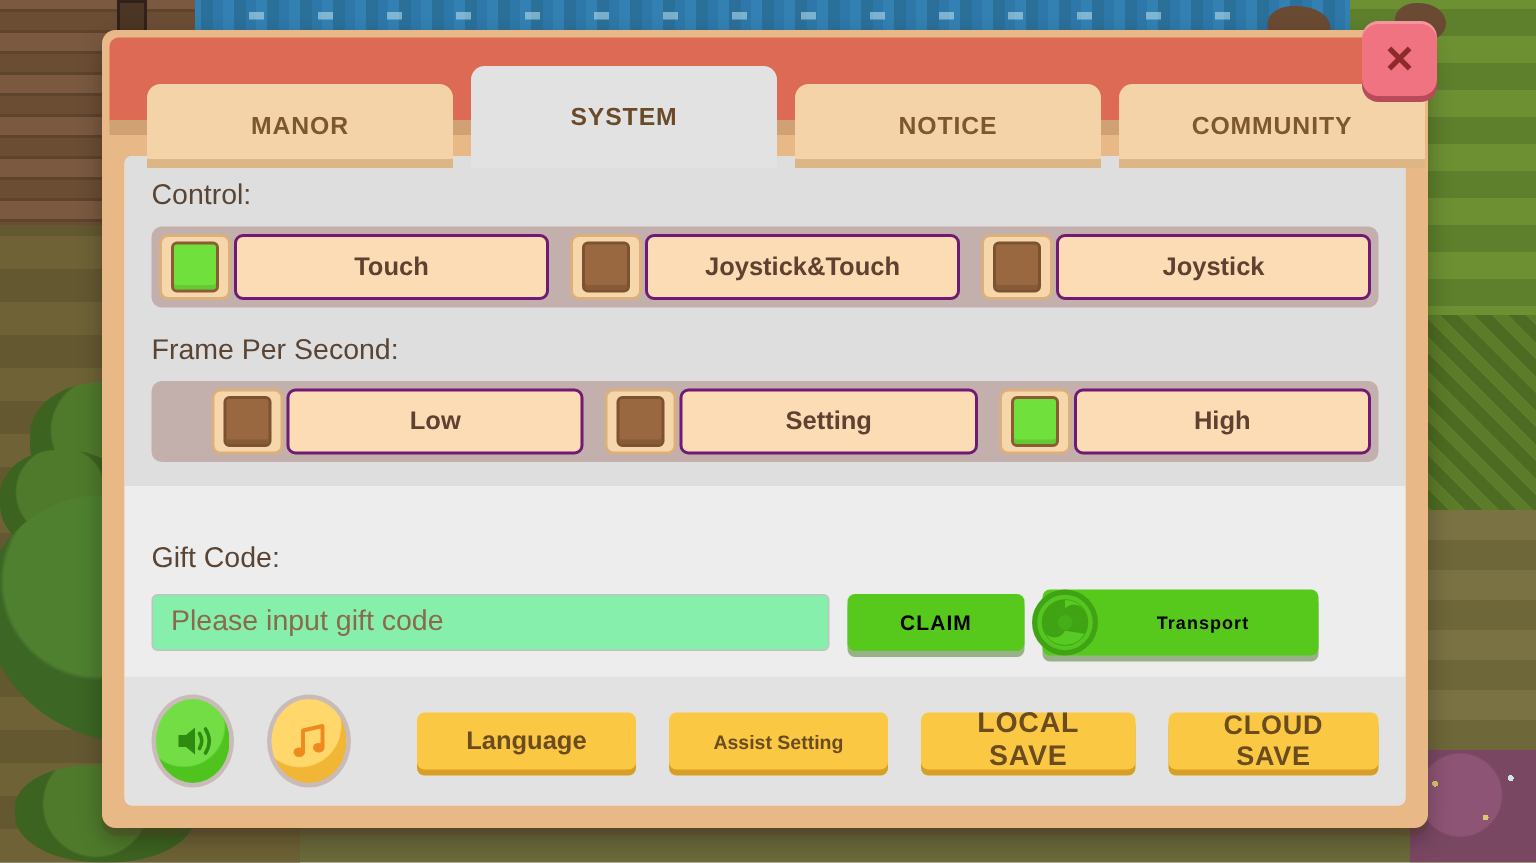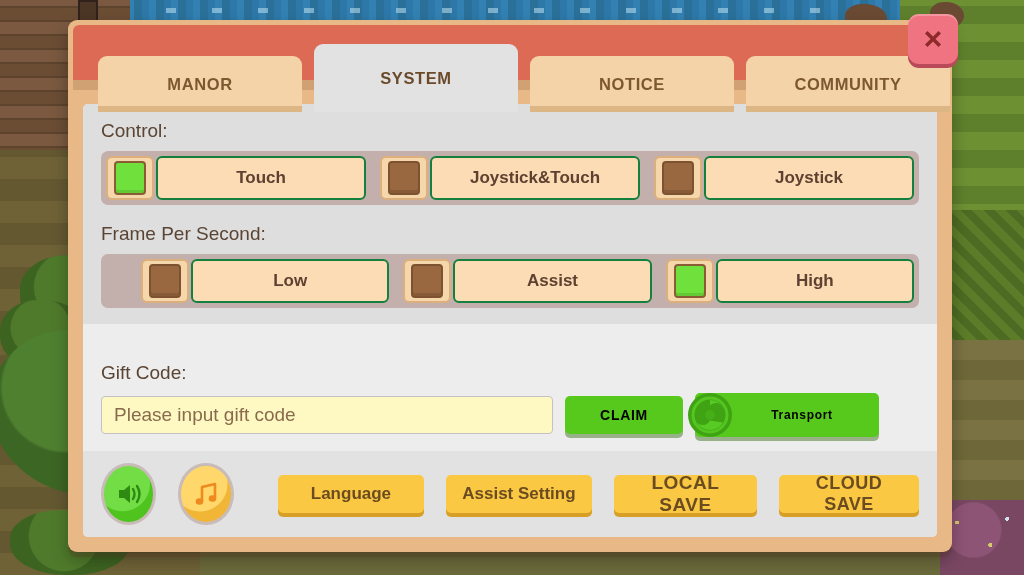--- a/index.html
+++ b/index.html
@@ -217,38 +217,38 @@
     box-shadow: inset 0 -3px 0 rgba(0,0,0,.12);
   }
   .option.selected .option-check {
     background: #6fe03c;
     border-color: #8a5c33;
     box-shadow: inset 0 -3px 0 rgba(0,0,0,.10);
   }
   .option-label {
     flex: 1 1 auto;
     background: #fcdcb4;
-    border: 2px solid #15803d;
+    border: 2px solid #701a75;
     border-radius: 6px;
     display: flex; align-items: center; justify-content: center;
     font-size: 17px; font-weight: bold; color: #5e4130;
     min-height: 44px;
   }
 
   
   .gift-block {
     position: absolute; left: 18px; bottom: 14px; right: 18px;
   }
   .gift-row {
     display: flex; align-items: center; gap: 12px;
   }
   .gift-input {
     flex: 0 0 452px;
     height: 38px;
-    background: #fef9c3;
+    background: #86efac;
     border: 1px solid #c2c2c2;
     border-radius: 4px;
     padding: 0 12px;
     font-size: 19px;
     color: #8a6a4c;
     font-family: "Liberation Sans", sans-serif;
   }
   .gift-input::placeholder { color: #8a6a4c; opacity: 1; }
 
   .btn-green {
@@ -298,21 +298,21 @@
     font-weight: bold;
     display: flex; align-items: center; justify-content: center;
     box-shadow: 0 4px 0 #d79f25;
     cursor: pointer;
     height: 38px;
     padding: 0 16px;
     border: none;
     font-family: "Liberation Sans", sans-serif;
   }
   .btn-language   { font-size: 17px; min-width: 146px; }
-  .btn-assist     { font-size: 17px; min-width: 146px; }
+  .btn-assist     { font-size: 13px; min-width: 146px; }
   .btn-localsave  { font-size: 19px; letter-spacing: .5px; min-width: 140px; }
   .btn-cloudsave  { font-size: 18px; letter-spacing: .5px; min-width: 140px; }
 </style>
 </head>
 <body>
 
 <div class="scene">
   <div class="scene-grass-top"></div>
   <div class="scene-water"></div>
   <div class="scene-planks"></div>
@@ -390,21 +390,21 @@
         <div class="option">
           <div class="option-box">
             <div class="option-check"></div>
           </div>
           <div class="option-label">Low</div>
         </div>
         <div class="option">
           <div class="option-box">
             <div class="option-check"></div>
           </div>
-          <div class="option-label">Assist</div>
+          <div class="option-label">Setting</div>
         </div>
         <div class="option selected">
           <div class="option-box">
             <div class="option-check"></div>
           </div>
           <div class="option-label">High</div>
         </div>
       </div>
     </div>
 

